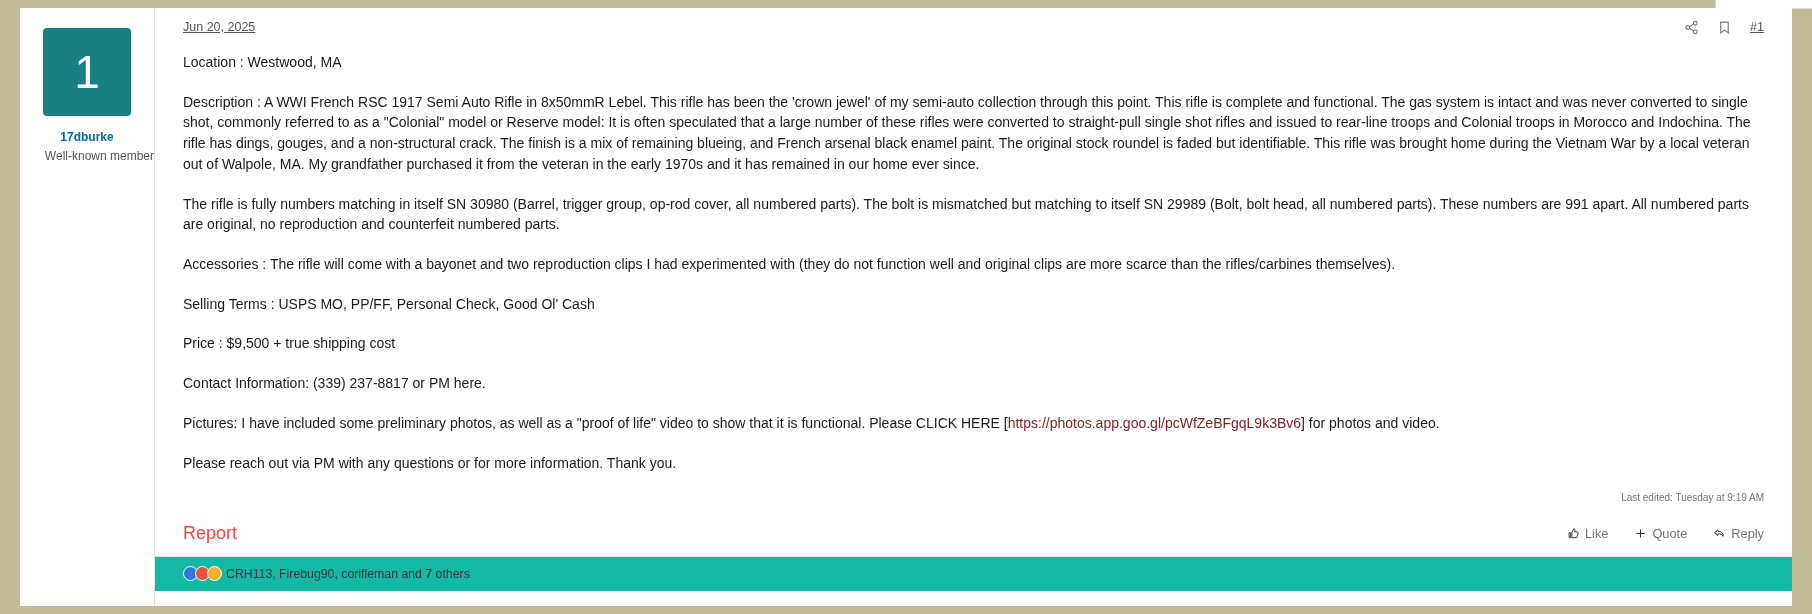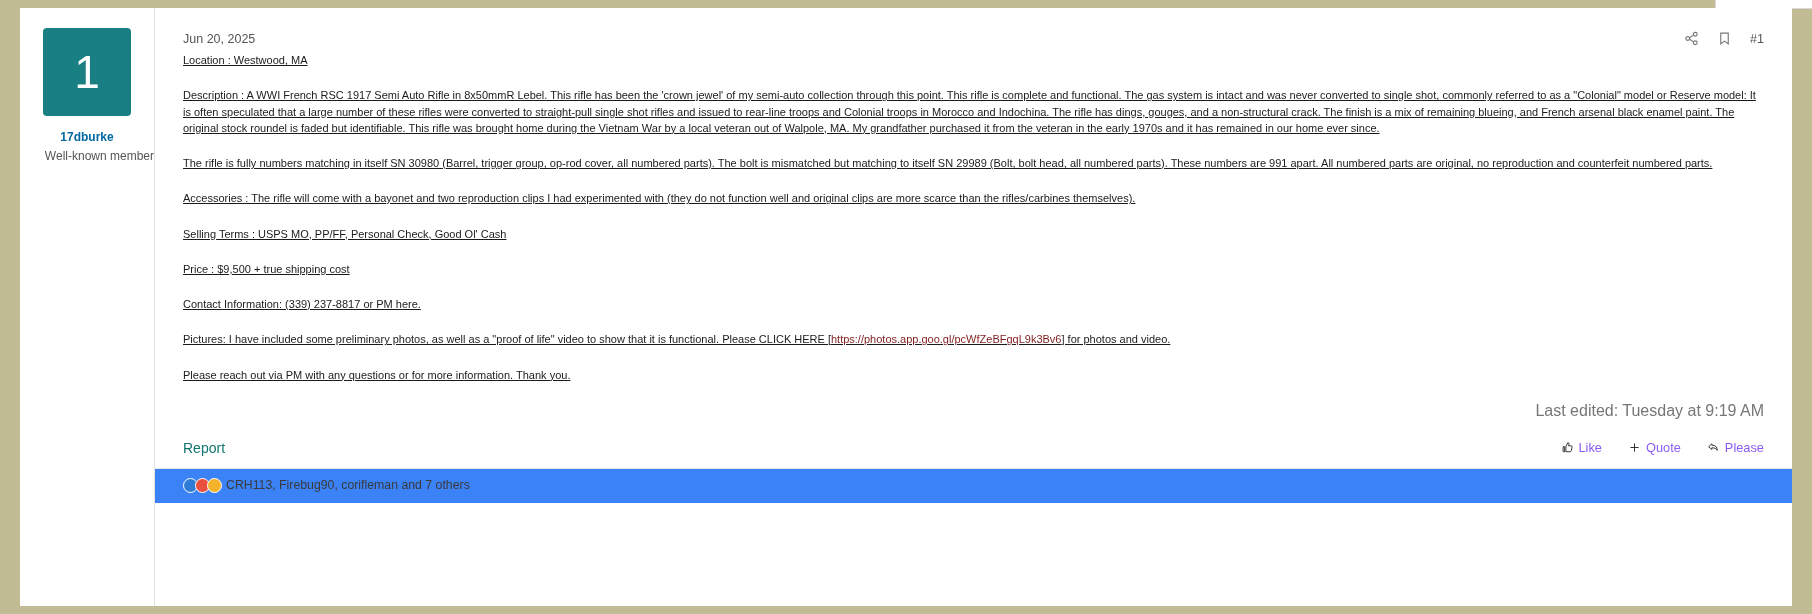--- a/index.html
+++ b/index.html
@@ -71,24 +71,25 @@
   
   .msg-col {
     flex: 1 1 auto;
     position: relative;
     box-sizing: border-box;
     padding: 0 28px 0 28px;
   }
   .msg-head {
     height: 38px;
     display: flex;
-    align-items: flex-end;
+    align-items: center;
     justify-content: space-between;
     font-size: 12.5px;
     color: #555555;
+    text-decoration: underline;
   }
   .msg-date {
     color: #555555;
     font-size: 12.5px;
   }
   .head-right {
     display: flex;
     align-items: center;
     gap: 18px;
     color: #666666;
@@ -99,70 +100,69 @@
     display: inline-block;
     color: #777777;
   }
   .head-icon svg { display:block; }
   .post-num {
     font-size: 12.5px;
     color: #555555;
   }
   .body {
     padding-top: 6px;
-    font-size: 11px;
+    font-size: 14px;
     line-height: 1.48;
     color: #1b1b1b;
-    text-decoration: underline;
   }
   .body p {
     margin: 0 0 19px 0;
   }
   a.ext-link {
     color: #7f1d1d;
     text-decoration: none;
   }
   .last-edited {
     text-align: right;
-    font-size: 16px;
+    font-size: 10px;
     color: #767676;
     margin-top: 2px;
     margin-bottom: 10px;
   }
   .actions {
     display: flex;
     align-items: center;
     justify-content: space-between;
     padding-top: 10px;
     padding-bottom: 12px;
     font-size: 12.5px;
   }
   .report-link {
-    color: #0f766e;
+    color: #ef4444;
     text-decoration: none;
-    font-size: 14px;
+    font-size: 18px;
   }
   .action-right {
     display: flex;
     align-items: center;
     gap: 26px;
     color: #333333;
   }
   .action-btn {
     display: inline-flex;
     align-items: center;
     gap: 5px;
-    color: #8b5cf6;
+    color: #737373;
     font-size: 12.8px;
     cursor: pointer;
   }
   .action-btn svg { display:block; }
   .reactions {
     border-top: 1px solid #e6e6e6;
-    background: #3b82f6;
+    background: #14b8a6;
     margin: 0 -28px;
     padding: 9px 28px 10px 28px;
     display: flex;
     align-items: center;
     gap: 7px;
     font-size: 12.3px;
     color: #3f3f3f;
   }
   .react-icons {
     display: inline-flex;
@@ -251,21 +251,21 @@
             <svg viewBox="0 0 16 16" width="13" height="13" fill="none" stroke="#333" stroke-width="1.3">
               <line x1="8" y1="3" x2="8" y2="13"></line>
                 <line x1="3" y1="8" x2="13" y2="8"></line>
             </svg>
             <span>Quote</span>
           </span>
           <span class="action-btn">
             <svg viewBox="0 0 16 16" width="13" height="13" fill="none" stroke="#333" stroke-width="1.2">
               <path d="M6 3.5L2 7l4 3.5V8.3c3.2 0 5.3 1 6.6 3.2.2-4.1-2-6.3-6.6-6.4z"></path>
             </svg>
-            <span>Please</span>
+            <span>Reply</span>
           </span>
         </div>
       </div>
 
       <div class="reactions">
         <span class="react-icons">
           <span class="r-like"></span>
           <span class="r-love"></span>
           <span class="r-wow"></span>
         </span>

